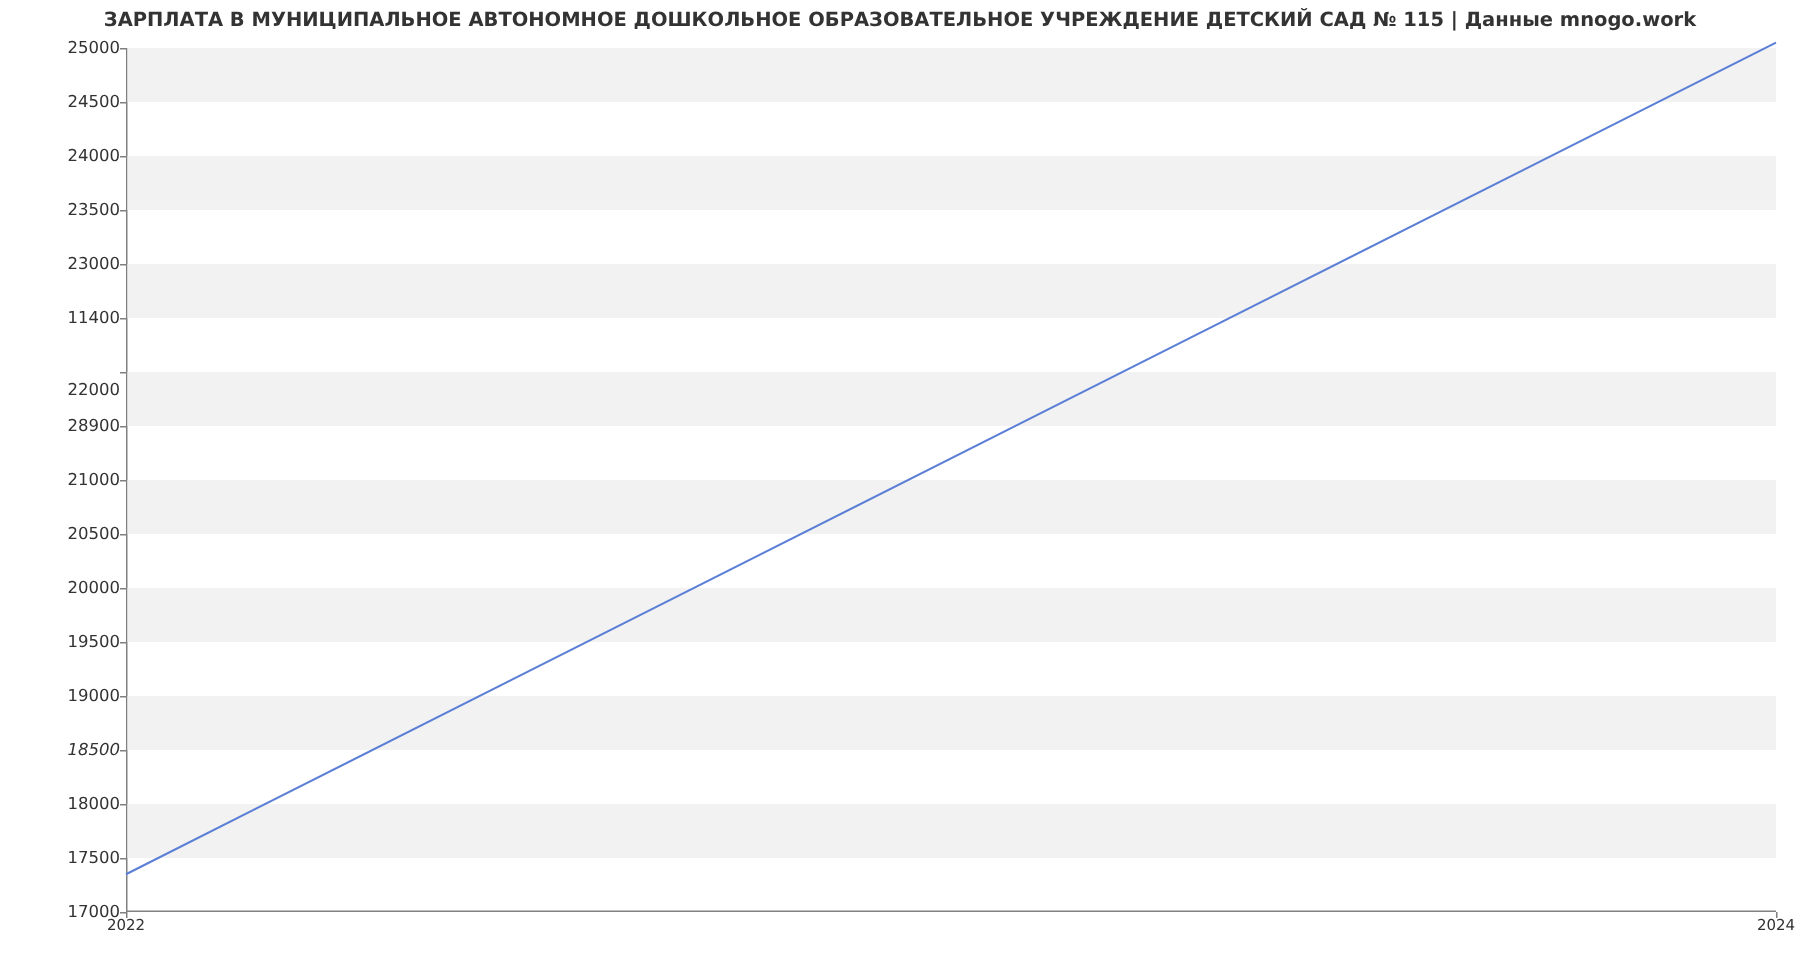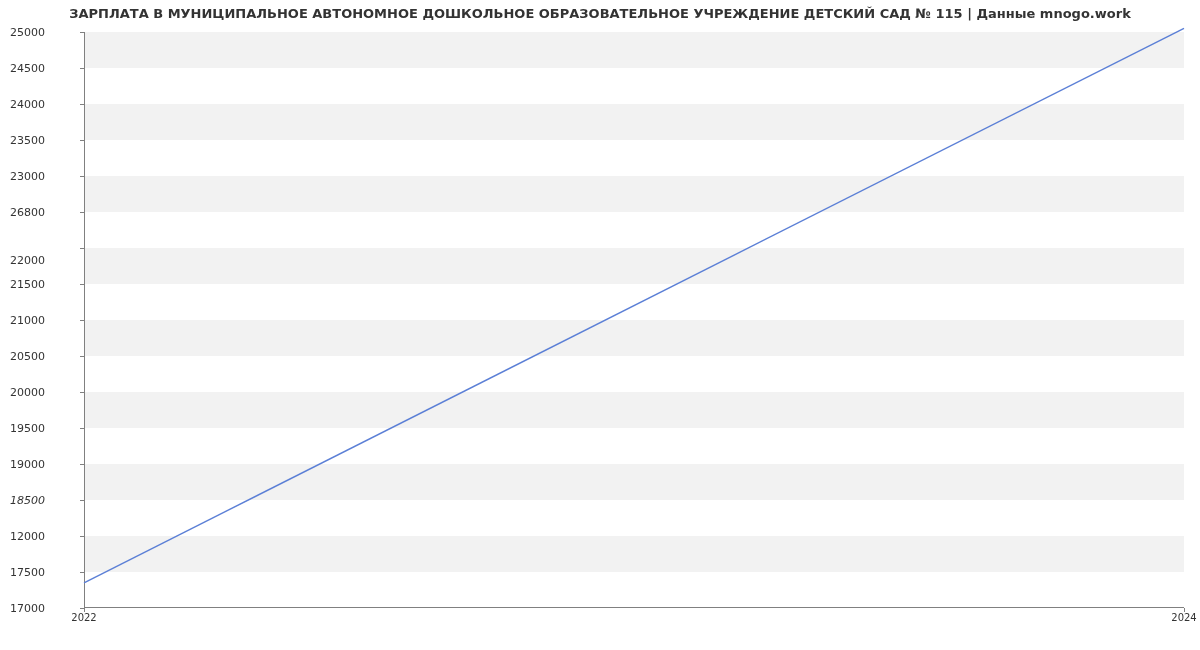--- a/index.html
+++ b/index.html
@@ -38,21 +38,21 @@
   .grid-band {
     position: absolute;
     left: 0;
     width: 100%;
     background: #f2f2f2;
   }
   .y-tick-label {
     position: absolute;
     right: 1120px;
     width: 70px;
-    text-align: left;
+    text-align: right;
     font-size: 11px;
     color: #333333;
     transform: translateY(-50%);
   }
   .x-tick-label {
     position: absolute;
     top: 612px;
     font-size: 10px;
     color: #333333;
     transform: translateX(-50%);
@@ -100,39 +100,39 @@
 
   <svg class="line-layer" id="line-layer">
       <path d="M0 550.8 L1100 -3.6000000000000227" fill="none" stroke="#5b7fd6" stroke-width="1.4"></path>
     </svg>
 
   <div id="y-axis-labels">
       <div class="y-tick-label" style="top: 608px;">17000</div>
       <div class="tick-mark-y" style="top: 608px;"></div>
       <div class="y-tick-label" style="top: 572px;">17500</div>
       <div class="tick-mark-y" style="top: 572px;"></div>
-      <div class="y-tick-label" style="top: 536px;">12000</div>
+      <div class="y-tick-label" style="top: 536px;">18000</div>
       <div class="tick-mark-y" style="top: 536px;"></div>
       <div class="y-tick-label" style="top: 500px; font-style: italic;">18500</div>
       <div class="tick-mark-y" style="top: 500px;"></div>
       <div class="y-tick-label" style="top: 464px;">19000</div>
       <div class="tick-mark-y" style="top: 464px;"></div>
       <div class="y-tick-label" style="top: 428px;">19500</div>
       <div class="tick-mark-y" style="top: 428px;"></div>
       <div class="y-tick-label" style="top: 392px;">20000</div>
       <div class="tick-mark-y" style="top: 392px;"></div>
       <div class="y-tick-label" style="top: 356px;">20500</div>
       <div class="tick-mark-y" style="top: 356px;"></div>
       <div class="y-tick-label" style="top: 320px;">21000</div>
       <div class="tick-mark-y" style="top: 320px;"></div>
-      <div class="y-tick-label" style="top: 284px;">21500</div>
+      <div class="y-tick-label" style="top: 284px;">28900</div>
       <div class="tick-mark-y" style="top: 284px;"></div>
       <div class="y-tick-label" style="top: 248px; margin-top: 12px;">22000</div>
       <div class="tick-mark-y" style="top: 248px;"></div>
-      <div class="y-tick-label" style="top: 212px;">26800</div>
+      <div class="y-tick-label" style="top: 212px;">11400</div>
       <div class="tick-mark-y" style="top: 212px;"></div>
       <div class="y-tick-label" style="top: 176px;">23000</div>
       <div class="tick-mark-y" style="top: 176px;"></div>
       <div class="y-tick-label" style="top: 140px;">23500</div>
       <div class="tick-mark-y" style="top: 140px;"></div>
       <div class="y-tick-label" style="top: 104px;">24000</div>
       <div class="tick-mark-y" style="top: 104px;"></div>
       <div class="y-tick-label" style="top: 68px;">24500</div>
       <div class="tick-mark-y" style="top: 68px;"></div>
       <div class="y-tick-label" style="top: 32px;">25000</div>

